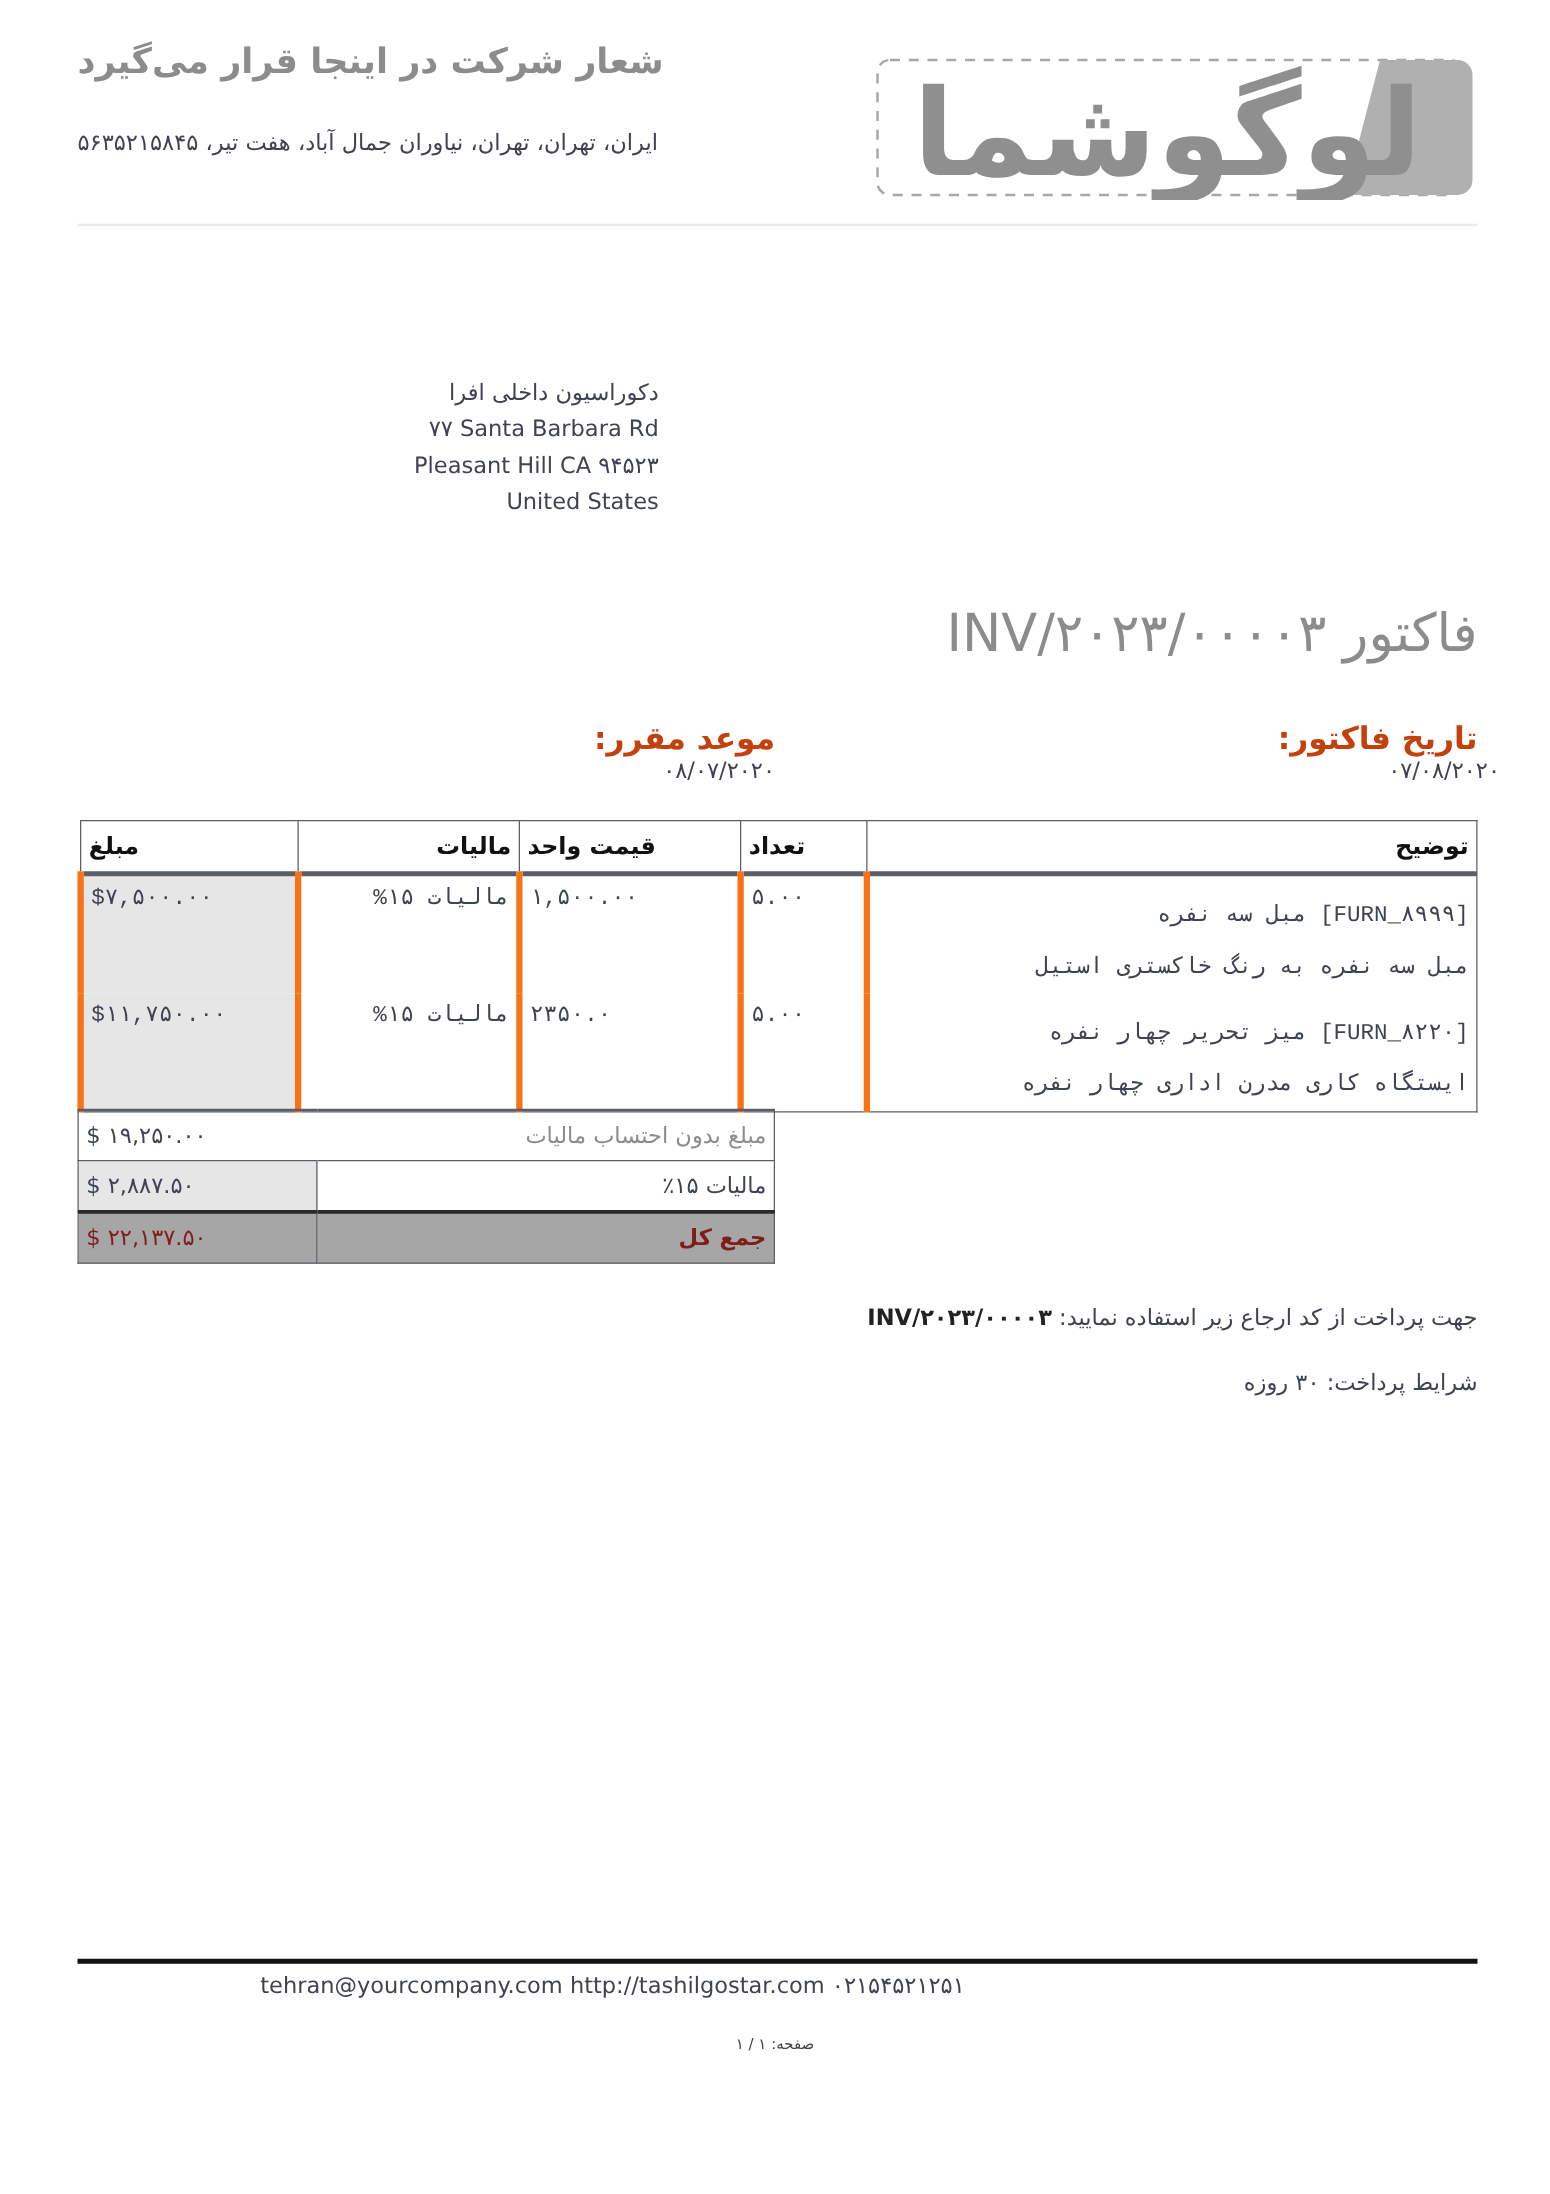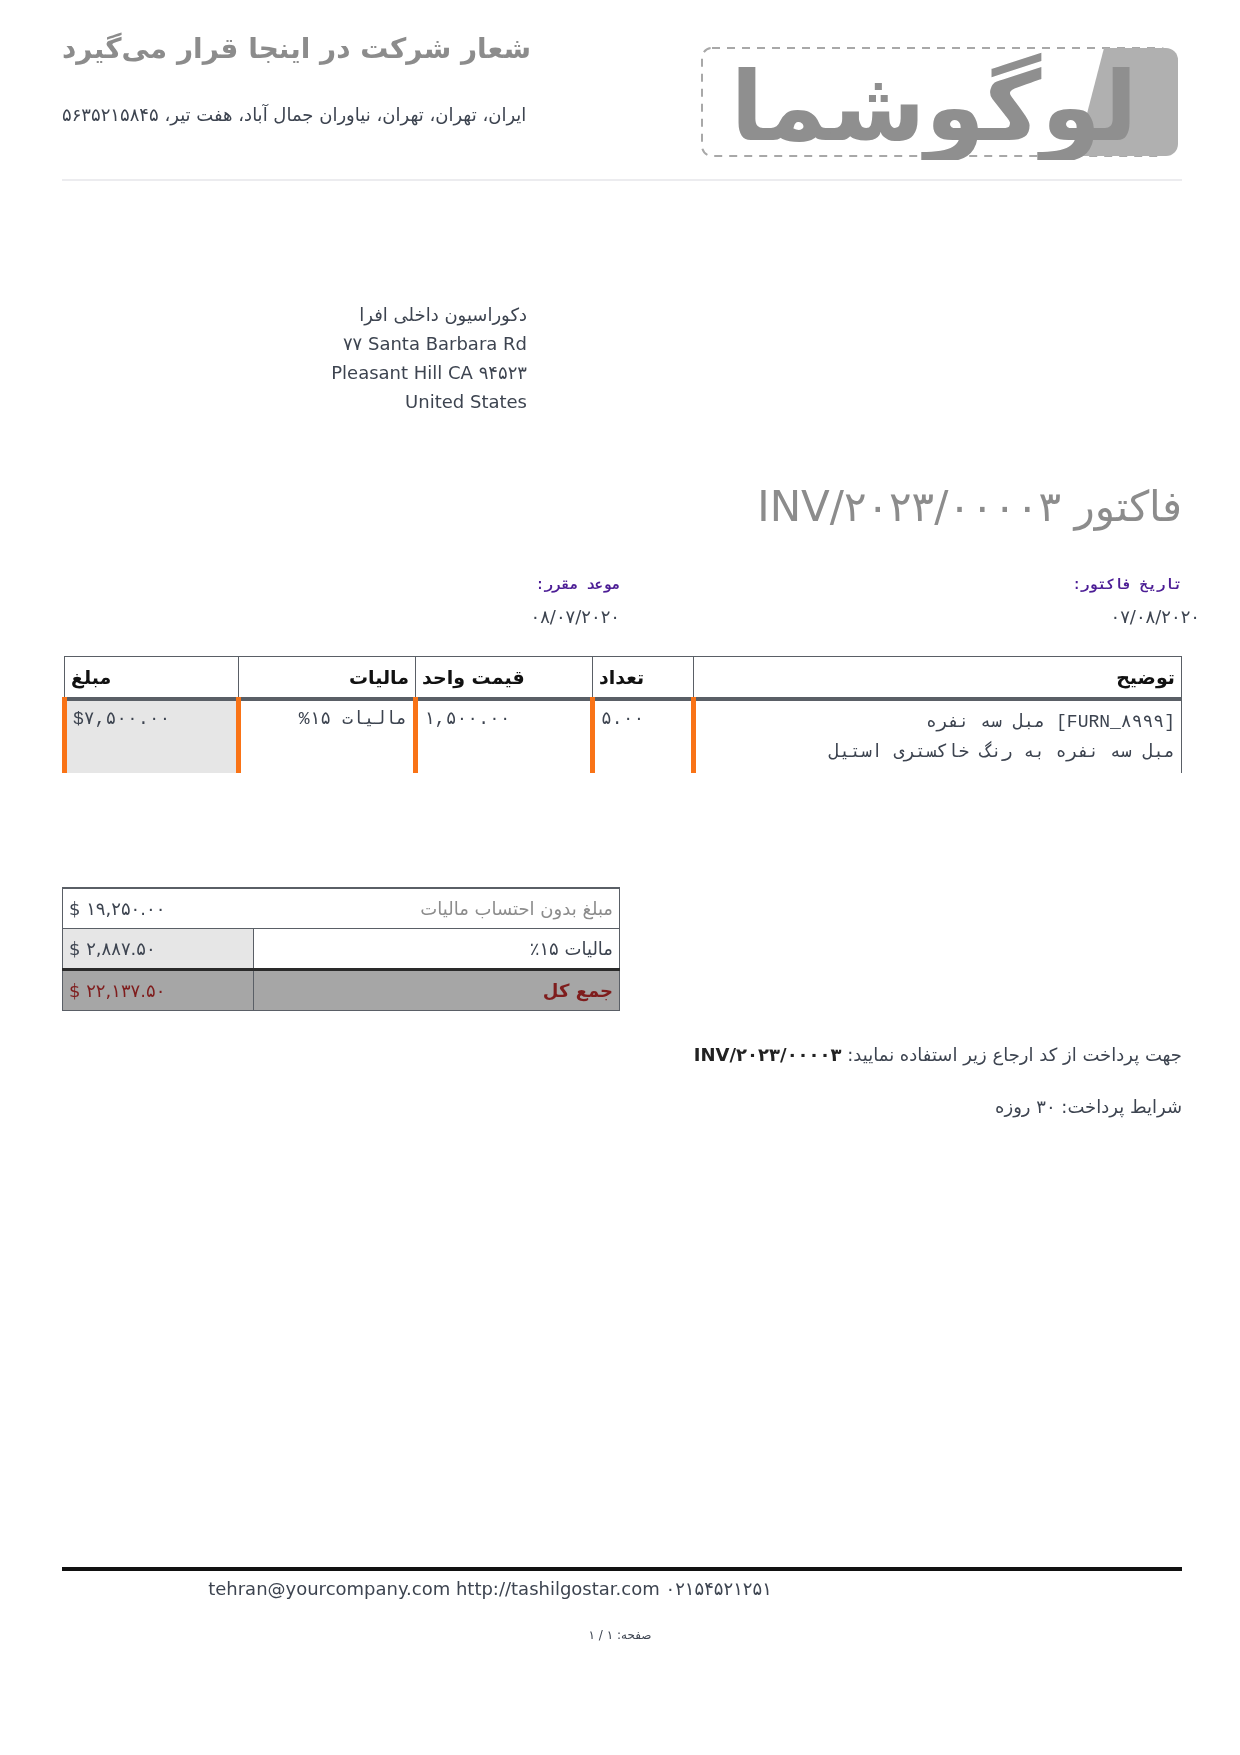--- a/index.html
+++ b/index.html
@@ -14,38 +14,38 @@
   .company div { direction: rtl; text-align: left; }
   .logo { left: 700px; top: 30px; width: 482px; height: 130px; }
   .hsep { left: 62px; top: 179px; width: 1120px; height: 2px; background: #ececef; }
 
   
   .address { left: 260px; top: 300px; width: 267px; text-align: right; font-size: 18px; line-height: 29px; color: #3d4450; }
 
   
   .inv-title { right: 58px; top: 482px; font-size: 42px; color: #8c8c8c; direction: rtl; white-space: nowrap; }
 
-  .dates-label { font-size: 14px; font-weight: bold; color: #4c1d95; direction: rtl; white-space: nowrap; font-family: Liberation Mono, monospace; }
+  .dates-label { font-size: 25px; font-weight: bold; color: #c2410c; direction: rtl; white-space: nowrap; }
   .dates-val { font-size: 18px; color: #3d4450; direction: rtl; white-space: nowrap; }
 
   
   table.lines { position: absolute; left: 62px; top: 656px; width: 1120px; border-collapse: collapse; font-size: 18px; }
   table.lines th { font-weight: bold; color: #111; font-size: 19px; height: 40px; padding: 0 6px;
                    border: 1px solid #5a5f66; border-bottom: 4px solid #5a5f66; vertical-align: middle; }
   table.lines td { border-left: 5px solid #f97316; border-right: 1px solid #5a5f66; padding: 6px 6px; vertical-align: top; color: #3d4450; font-family: Liberation Mono, monospace; }
   table.lines tr.last td { border-bottom: 1px solid #5a5f66; }
   .c-amount { width: 157px; text-align: left; background: #e6e6e6; direction: ltr; }
   .c-tax { width: 160px; text-align: right; direction: rtl; }
   .c-price { width: 160px; text-align: left; direction: ltr; }
   .c-qty { width: 84px; text-align: left; direction: ltr; }
   .c-desc { text-align: right; direction: rtl; }
   th.c-amount { background: #fff; text-align: left; direction: rtl; }
   th.c-price, th.c-qty { text-align: left; direction: rtl; }
   th.c-desc { text-align: right; }
-  .desc-line { line-height: 30px; }
+  .desc-line { line-height: 30px; margin-top: 11px; }
   .row-pad { height: 66px; }
 
   
   table.totals { position: absolute; left: 62px; top: 887px; width: 558px; border-collapse: collapse; font-size: 18px; }
   table.totals td { height: 39px; padding: 0 6px; border: 1px solid #5a5f66; }
   table.totals .val { width: 178px; text-align: left; direction: rtl; }
   table.totals .lbl { text-align: right; direction: rtl; }
   tr.t-untaxed td { border-top: 2px solid #5a5f66; }
   tr.t-untaxed .lbl { color: #8c8c8c; }
   tr.t-untaxed .val { border-right: none; }
@@ -106,20 +106,30 @@
     <tr class="row-pad">
       <td class="c-amount">$۷,۵۰۰.۰۰</td>
       <td class="c-tax">مالیات ۱۵%</td>
       <td class="c-price">۱,۵۰۰.۰۰</td>
       <td class="c-qty">۵.۰۰</td>
       <td class="c-desc">
         <div class="desc-line">[FURN_۸۹۹۹] مبل سه نفره</div>
         <div class="desc-line">مبل سه نفره به رنگ خاکستری استیل</div>
       </td>
     </tr>
+    <tr class="row-pad last">
+      <td class="c-amount">$۱۱,۷۵۰.۰۰</td>
+      <td class="c-tax">مالیات ۱۵%</td>
+      <td class="c-price">۲۳۵۰.۰</td>
+      <td class="c-qty">۵.۰۰</td>
+      <td class="c-desc">
+        <div class="desc-line">[FURN_۸۲۲۰] میز تحریر چهار نفره</div>
+        <div class="desc-line">ایستگاه کاری مدرن اداری چهار نفره</div>
+      </td>
+    </tr>
   </tbody>
 </table>
 
 <table class="totals">
   <tbody>
       <tr class="t-untaxed">
     <td class="val">۱۹,۲۵۰.۰۰ $</td>
     <td class="lbl">مبلغ بدون احتساب مالیات</td>
   </tr>
   <tr class="t-tax">

